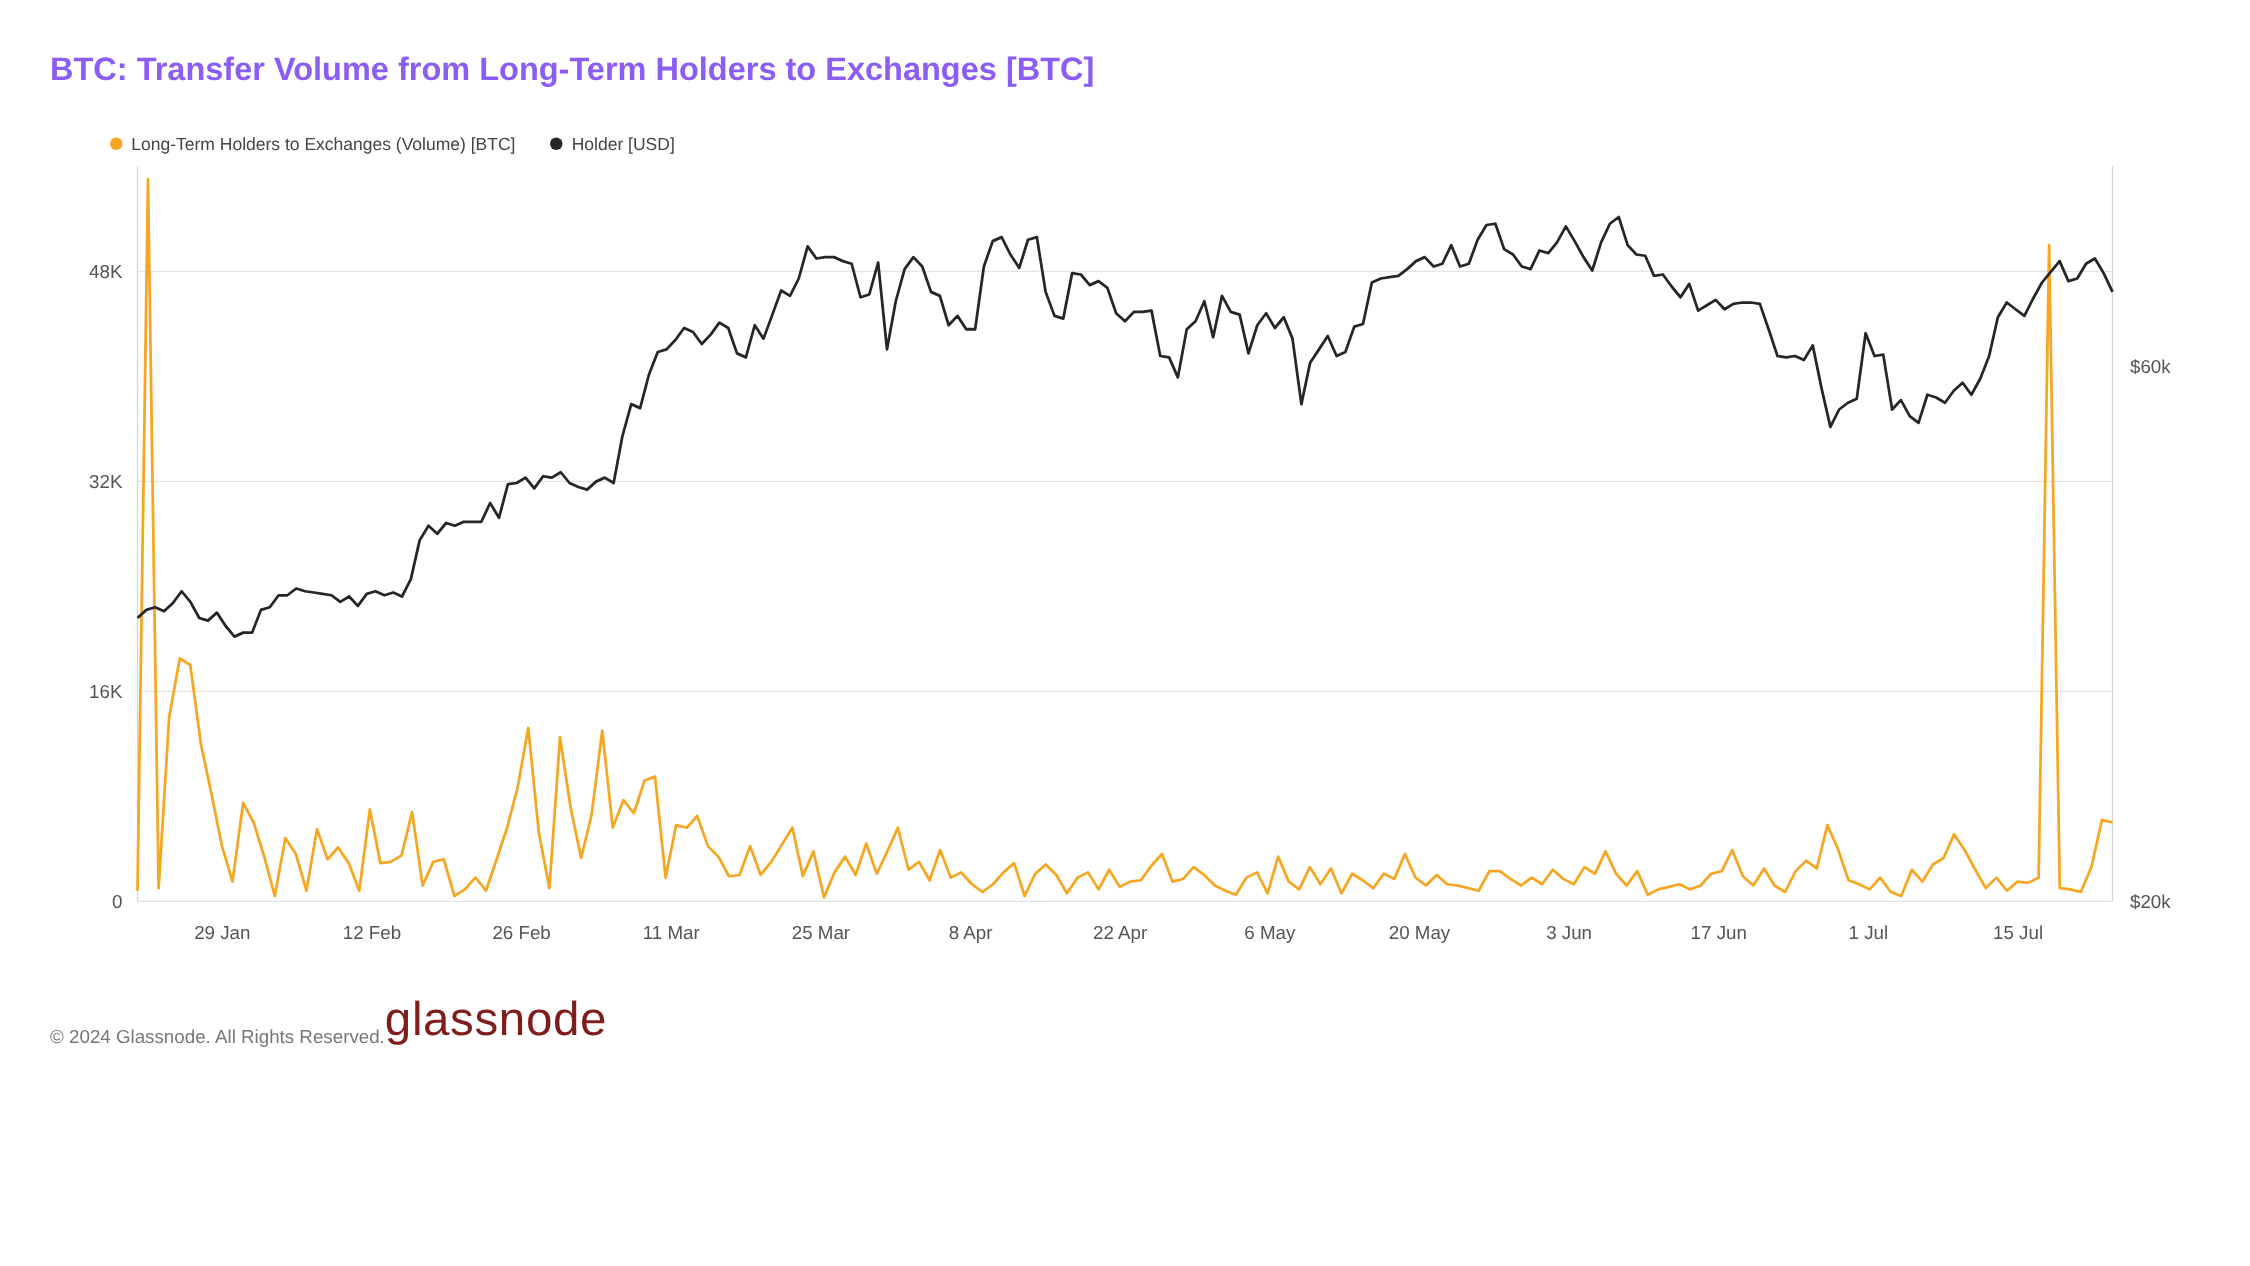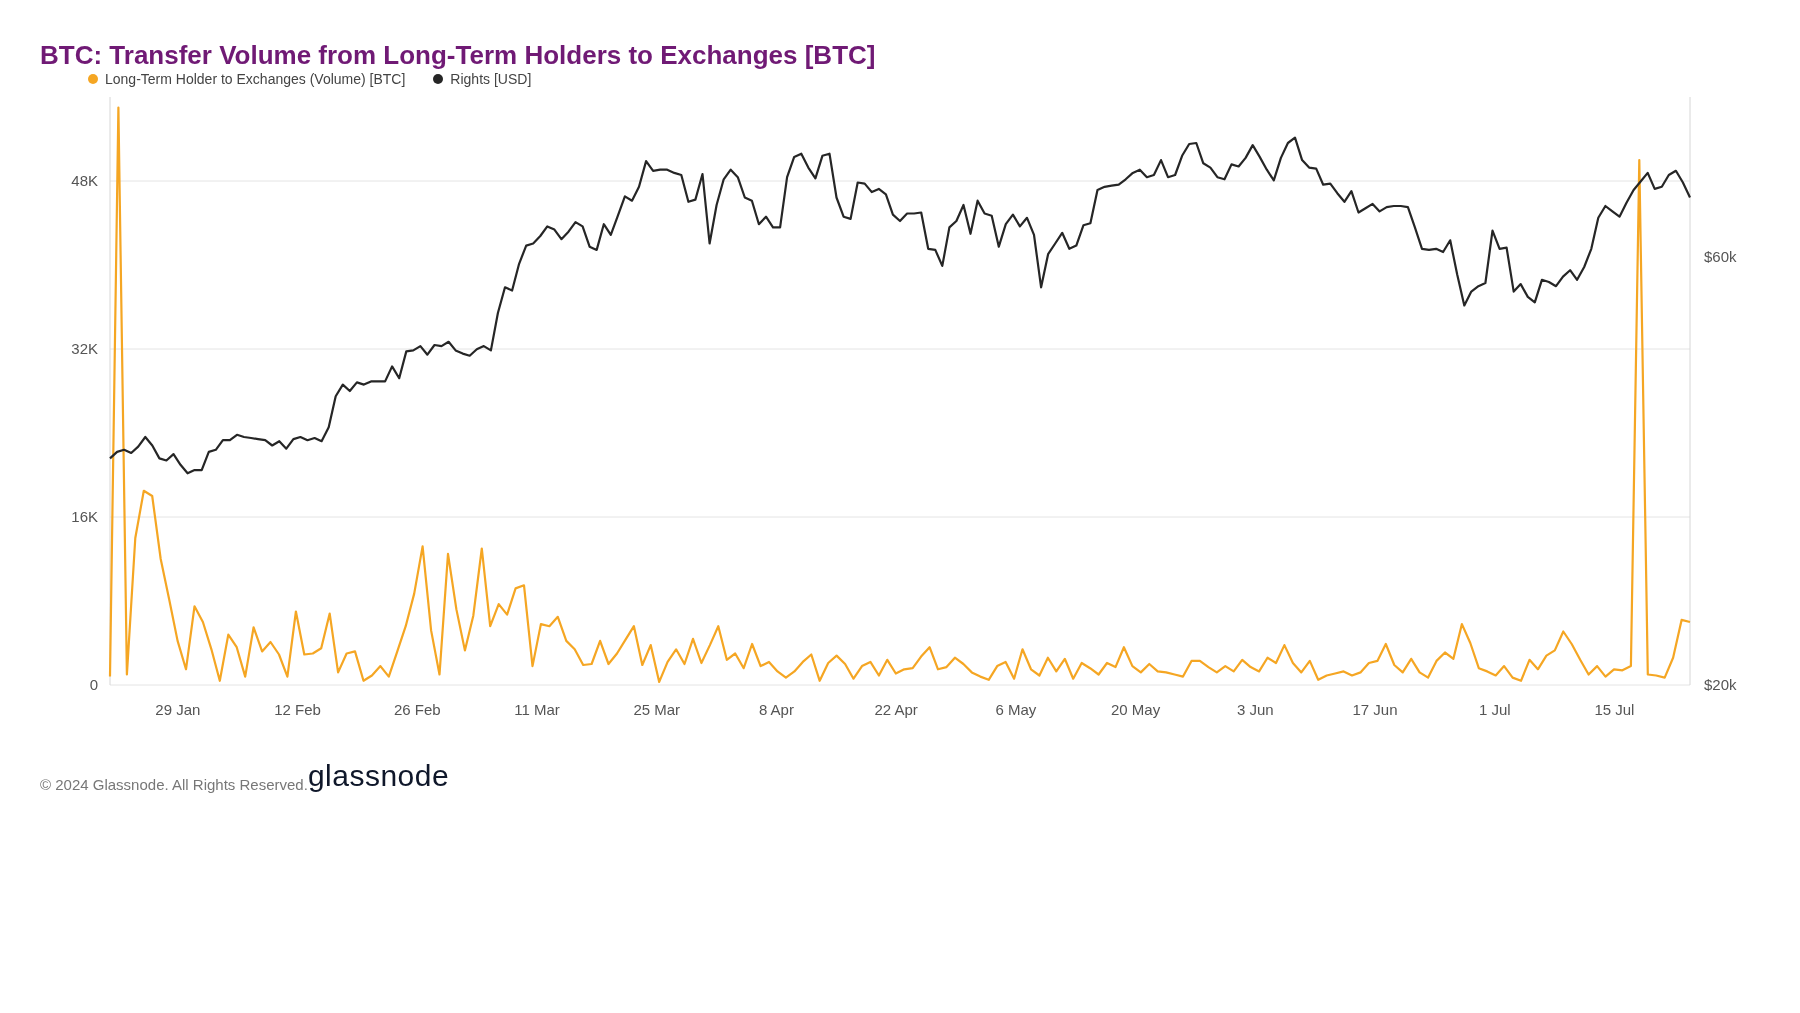--- a/index.html
+++ b/index.html
@@ -10,21 +10,22 @@
     color: #111;
   }
   .chart-container {
     width: 100%;
     max-width: 1720px;
     margin: 0 auto;
   }
   .title {
     font-size: 26px;
     font-weight: 600;
-    color: #701a75;
+    margin-bottom: 36px;
+    color: #8b5cf6;
   }
   .legend {
     display: flex;
     gap: 28px;
     margin-bottom: 4px;
     padding-left: 48px;
     font-size: 14px;
     color: #444;
   }
   .legend-item {
@@ -47,43 +48,43 @@
   }
   .footer {
     display: flex;
     justify-content: flex-start;
     align-items: flex-end;
     margin-top: 28px;
     font-size: 15px;
     color: #777;
   }
   .brand {
-    font-size: 30px;
+    font-size: 38px;
     font-weight: 500;
     letter-spacing: .5px;
-    color: #0f172a;
+    color: #7f1d1d;
   }
   text.axis { font-size: 15px; fill: #555; font-family: inherit; }
   line.grid { stroke: #e4e4e4; stroke-width: 1; }
   line.frame { stroke: #d6d6d6; stroke-width: 1; }
 </style>
 </head>
 <body>
 
 <div class="chart-container">
   <h1 class="title">BTC: Transfer Volume from Long-Term Holders to Exchanges [BTC]</h1>
 
   <div class="legend">
     <div class="legend-item">
       <span class="legend-dot" style="background:#f5a623"></span>
-      <span>Long-Term Holder to Exchanges (Volume) [BTC]</span>
+      <span>Long-Term Holders to Exchanges (Volume) [BTC]</span>
     </div>
     <div class="legend-item">
       <span class="legend-dot" style="background:#262626"></span>
-      <span>Rights [USD]</span>
+      <span>Holder [USD]</span>
     </div>
   </div>
 
   <div class="plot-wrap">
     <svg class="plot" viewBox="0 0 1720 640">
       <g id="grid">
           <line x1="70" y1="594" x2="1650" y2="594" class="grid"></line>
           <line x1="70" y1="426" x2="1650" y2="426" class="grid"></line>
           <line x1="70" y1="258" x2="1650" y2="258" class="grid"></line>
           <line x1="70" y1="90" x2="1650" y2="90" class="grid"></line>

